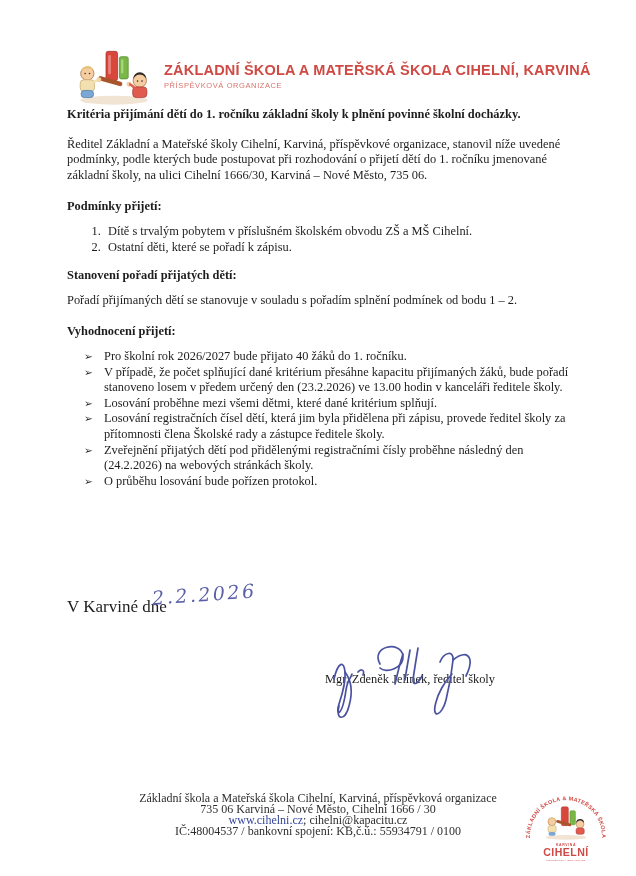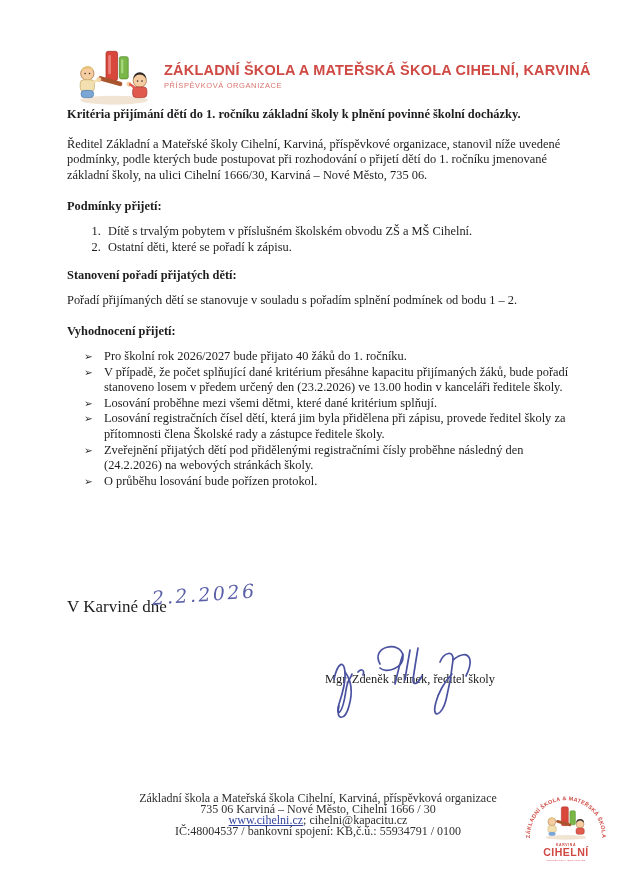--- a/index.html
+++ b/index.html
@@ -43,21 +43,21 @@
     font-family:"DejaVu Serif", serif; font-style:italic;
     font-size:19px; color:#5a5fa8; letter-spacing:2.5px;
     transform:rotate(-4deg);
   }
   .signatory { position:absolute; left:325px; top:672px; font-size:12.4px; }
   .signature-svg { position:absolute; left:328px; top:634px; width:150px; height:92px; pointer-events:none; }
 
   
   .footer { position:absolute; left:0; right:0; top:793px; text-align:center;
     font-size:12px; line-height:11px; color:#2e2e2e; }
-  .footer .site-link { color:#35459c; text-decoration:underline; cursor:pointer; }
+  .footer .site-link { color:#35459c; cursor:pointer; }
   .footer .email { color:#2e2e2e; text-decoration:none; }
 
   .stamp { position:absolute; right:14px; top:781px; width:112px; height:94px; }
 </style>
 </head>
 <body>
 
 <div class="page">
 
   <div class="letterhead">

